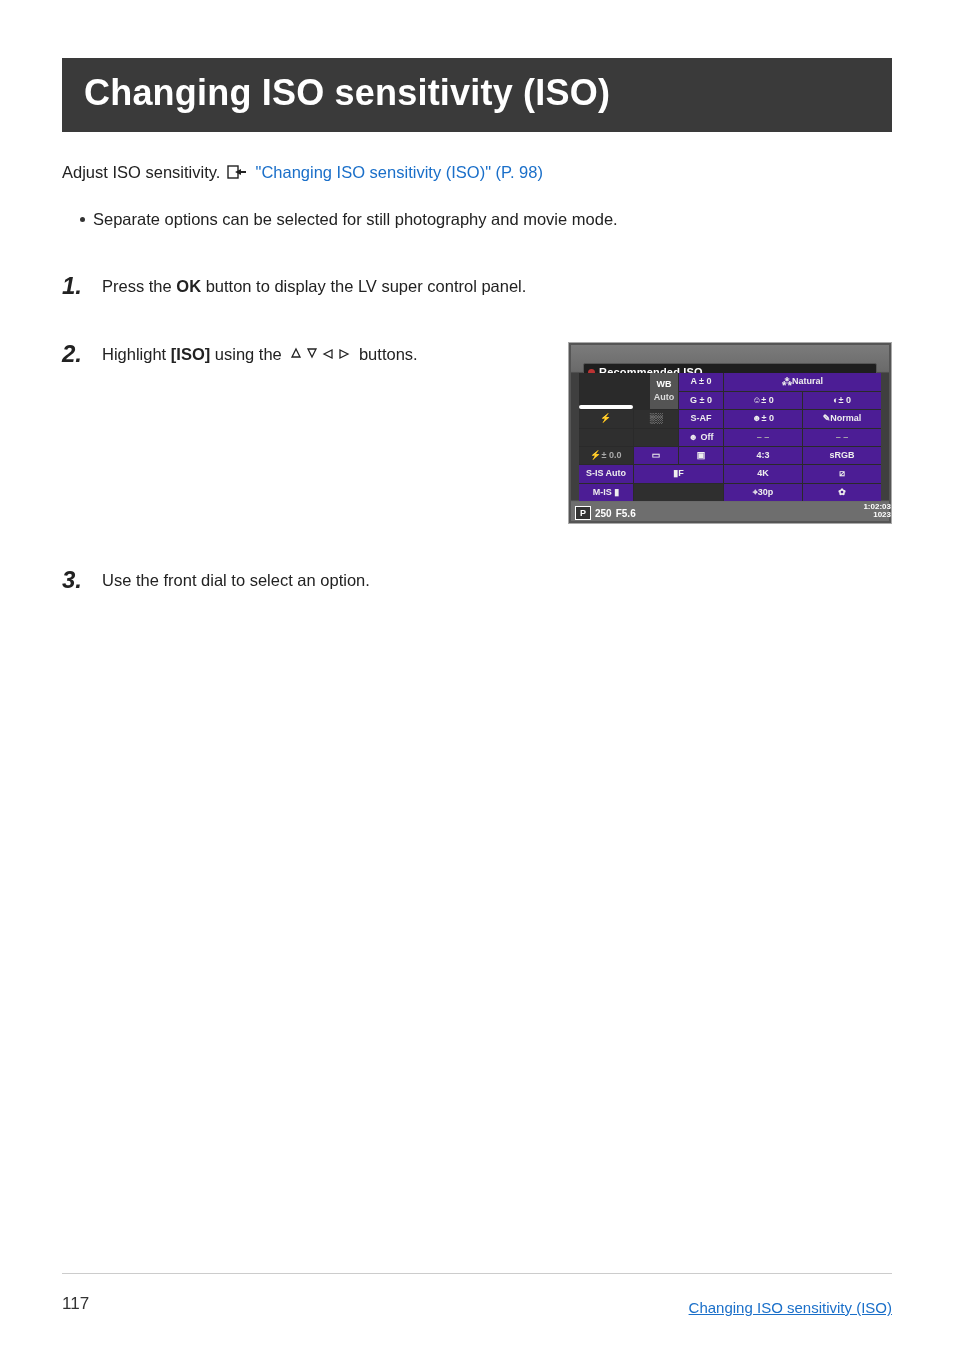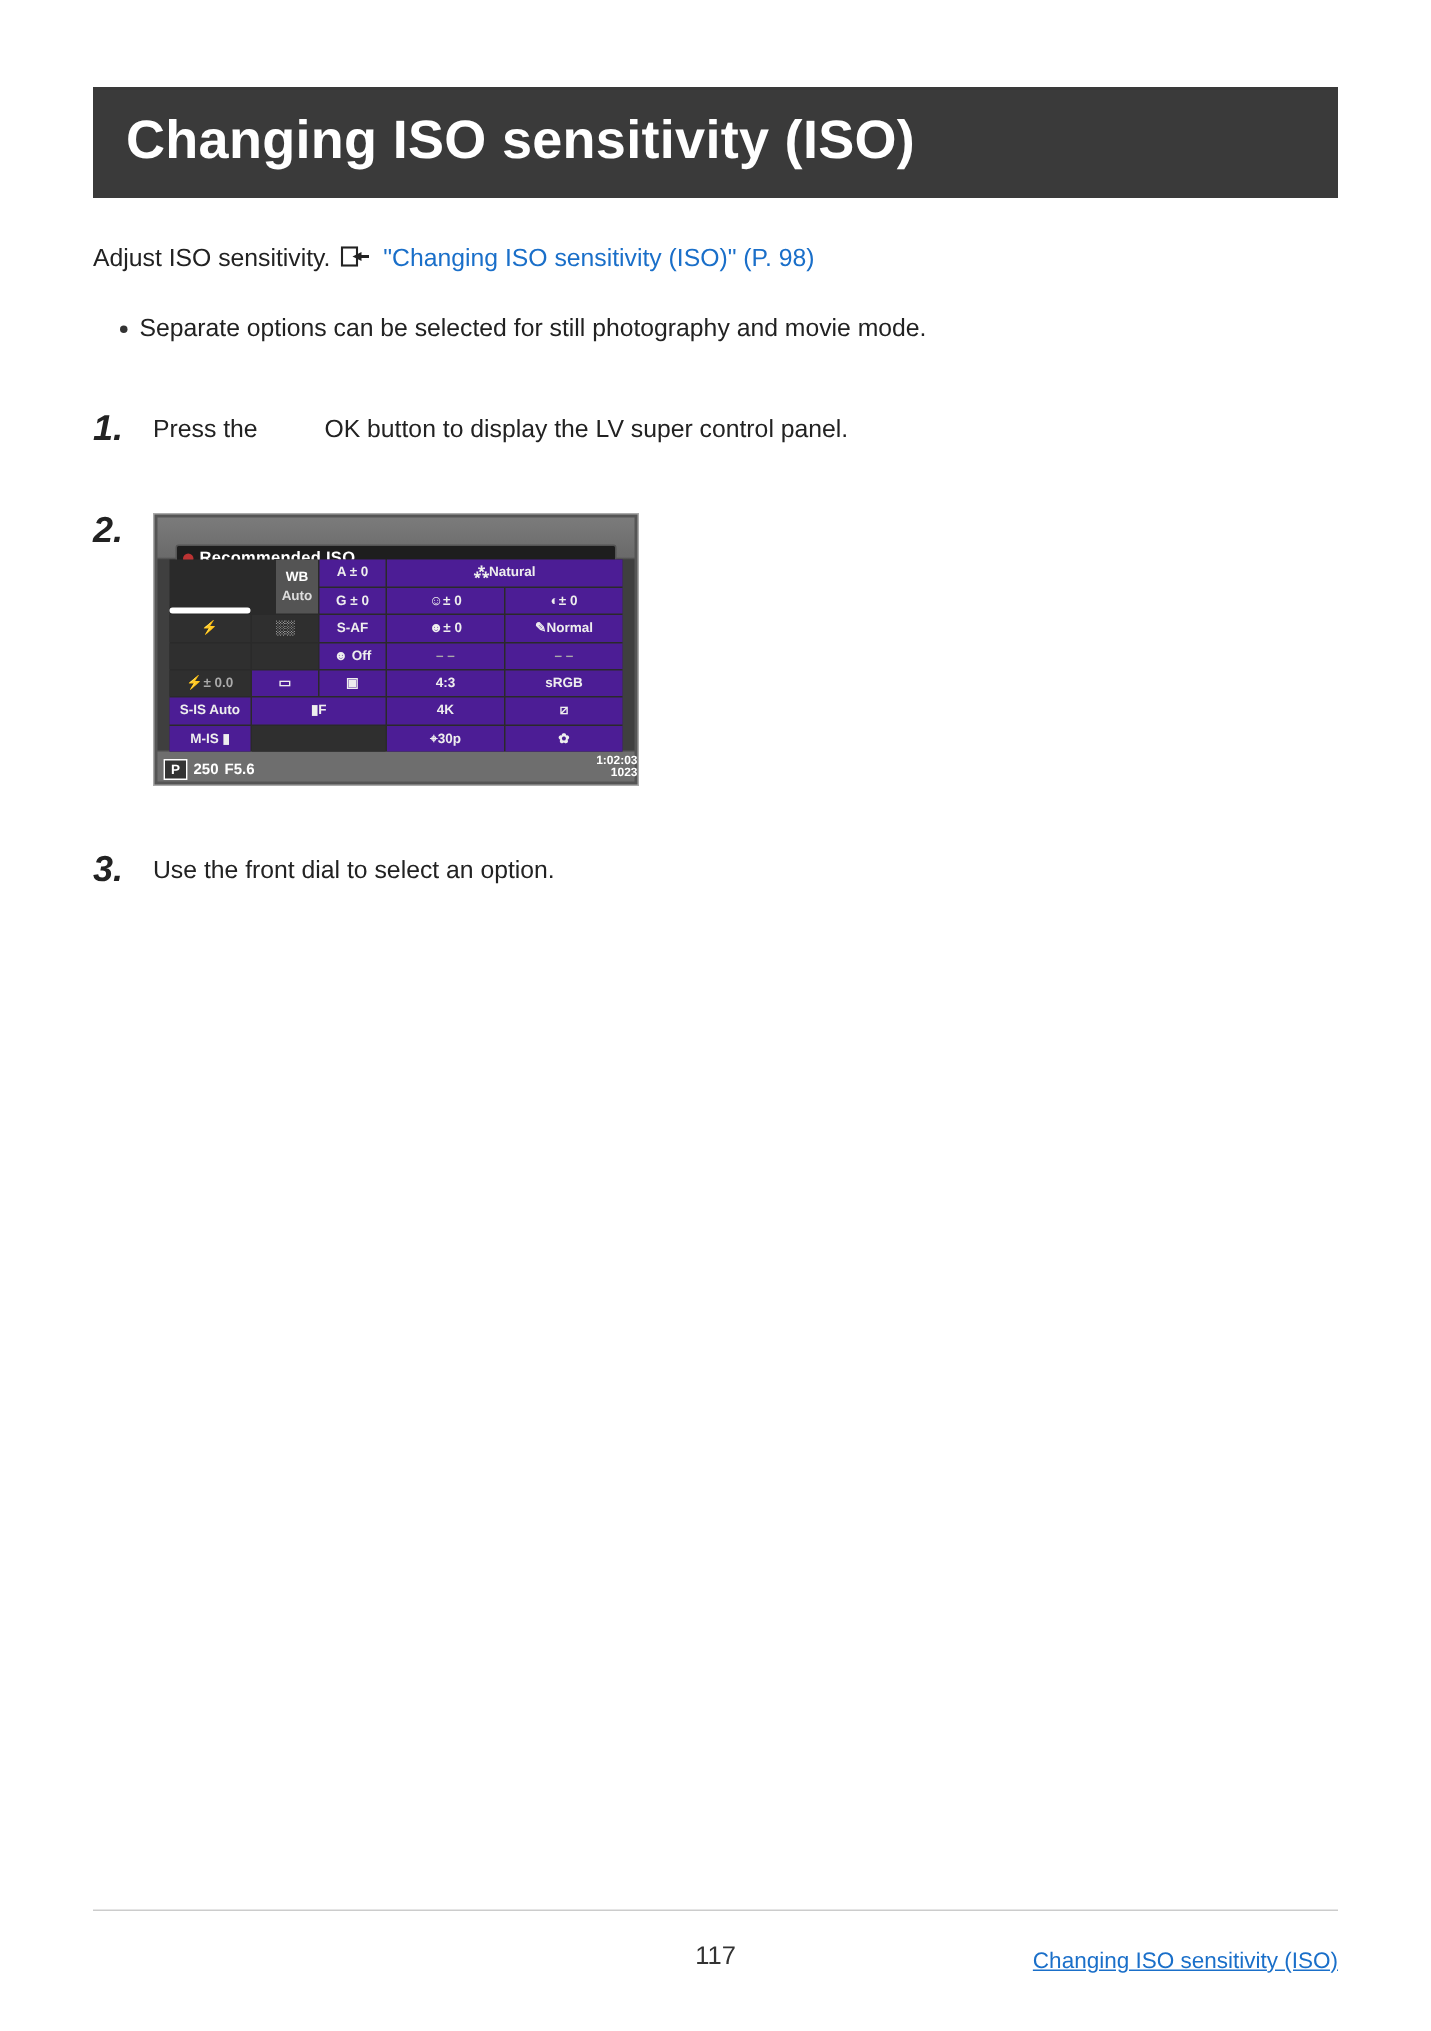--- a/index.html
+++ b/index.html
@@ -11,21 +11,21 @@
   .hand-icon { display: inline-block; vertical-align: -2px; margin: 0 3px 0 1px; }
   .link { color: #1a6fc9; text-decoration: none; }
   .bullet-row { display: flex; gap: 8px; padding-left: 18px; font-size: 16.5px; line-height: 1.5; margin-top: 20px; }
   .bullet-row .dot { width: 5px; height: 5px; background: #333; border-radius: 50%; margin-top: 10px; flex: 0 0 auto; }
   .steps { margin-top: 42px; }
   .step { display: flex; gap: 14px; margin-bottom: 44px; align-items: flex-start; }
   .step-num { font-size: 24px; font-weight: 700; font-style: italic; line-height: 1; flex: 0 0 auto; min-width: 26px; }
   .step-num::after { content: "."; }
   .step-body { flex: 1 1 auto; font-size: 16.5px; line-height: 1.5; display: flex; gap: 20px; }
   .step-text { flex: 1 1 auto; }
-  .step-text strong { font-weight: 400; margin-left: 40px; }
+  .step-text strong { font-weight: 700; }
   .arrows { display: inline-block; vertical-align: -3px; margin: 0 2px; }
   .arrows svg { display: inline-block; }
   .panel-img { flex: 0 0 auto; width: 324px; height: 182px; border: 1px solid #aaa; background: #555; position: relative; overflow: hidden; }
   .panel-inner { position: absolute; inset: 2px; background: linear-gradient(180deg, #7b7b7b 0%, #6a6a6a 15%, #3f3f3f 16%, #3f3f3f 88%, #6e6e6e 89%, #6e6e6e 100%); }
   .panel-header { position: absolute; top: 20px; left: 14px; right: 14px; height: 18px; background: #1e1e1e; border: 1px solid #555; border-radius: 2px; display: flex; align-items: center; }
   .panel-header-dot { width: 7px; height: 7px; background: #b33; border-radius: 50%; margin-left: 4px; margin-right: 4px; }
   .panel-header-text { color: #fff; font-size: 11px; font-weight: 700; letter-spacing: 0.2px; }
   .panel-grid { position: absolute; top: 30px; left: 10px; right: 10px; bottom: 22px; display: grid; grid-template-columns: 54px 44px 44px 1fr 1fr; grid-auto-rows: 1fr; gap: 1px; background: #2a2a2a; font-size: 9px; }
   .cell { background: #4c1d95; color: #eee; display: flex; align-items: center; justify-content: center; padding: 0 2px; text-align: center; white-space: nowrap; overflow: hidden; font-weight: 600; }
   .cell.dim { color: #aaa; }
@@ -33,21 +33,21 @@
   .iso-cell { grid-row: 1 / span 2; background: #6a6a6a; border: 2px solid #fff; border-radius: 3px; flex-direction: row; gap: 0; margin-top: 32px; }
   .iso-cell .l1 { color: #fff; font-size: 9px; font-weight: 700; }
   .iso-cell .l2 { color: #ddd; font-size: 9px; font-weight: 700; }
   .wb-cell { grid-row: 1 / span 2; background: #545454; flex-direction: column; margin-left: 16px; }
   .wb-cell .l1 { color: #fff; font-size: 9px; font-weight: 700; }
   .wb-cell .l2 { color: #ddd; font-size: 9px; }
   .nat-cell { grid-column: 4 / span 2; }
   .panel-footer { position: absolute; left: 0; right: 0; bottom: 0; height: 20px; display: flex; align-items: center; padding: 0 6px; gap: 4px; color: #fff; font-size: 10px; font-weight: 700; }
   .p-badge { width: 16px; height: 14px; background: #333; border: 1px solid #fff; display: flex; align-items: center; justify-content: center; font-size: 9px; }
   .footer-r { position: absolute; right: 0; bottom: 3px; text-align: right; color: #fff; font-size: 8px; line-height: 1.1; font-weight: 600; }
-  .page-footer { position: absolute; left: 62px; right: 62px; bottom: 40px; border-top: 1px solid #ccc; padding-top: 20px; display: flex; justify-content: center; align-items: center; }
+  .page-footer { position: absolute; left: 62px; right: 62px; bottom: 40px; border-top: 1px solid #ccc; padding-top: 20px; display: flex; align-items: center; }
   .page-num { font-size: 17px; color: #333; }
   .footer-link { position: absolute; right: 0; bottom: -2px; font-size: 15px; color: #1a6fc9; }
 </style>
 </head>
 <body>
 
 <div class="page">
 
   <div class="title-bar">
     <h1>Changing ISO sensitivity (ISO)</h1>
@@ -76,20 +76,28 @@
       <div class="step-body">
         <div class="step-text">
           <span>Press the </span><strong>OK</strong><span> button to display the LV super control panel.</span>
         </div>
       </div>
     </div>
 
     <div class="step">
       <div class="step-num">2</div>
       <div class="step-body">
+        <div class="step-text">
+          <span>Highlight </span><strong>[ISO]</strong><span> using the </span><span class="arrows"><svg width="64" height="18" viewBox="0 0 64 18">
+                <path d="M8 4 L12 12 L4 12 Z" fill="none" stroke="#222" stroke-width="1.3"></path>
+                <path d="M24 12 L28 4 L20 4 Z" fill="none" stroke="#222" stroke-width="1.3"></path>
+                <path d="M36 9 L44 5 L44 13 Z" fill="none" stroke="#222" stroke-width="1.3"></path>
+                <path d="M60 9 L52 5 L52 13 Z" fill="none" stroke="#222" stroke-width="1.3"></path>
+              </svg></span><span> buttons.</span>
+        </div>
 
         <div class="panel-img">
           <div class="panel-inner"></div>
           <div class="panel-header">
             <span class="panel-header-dot"></span>
             <span class="panel-header-text">Recommended ISO</span>
           </div>
           <div class="panel-grid">
             <div class="cell iso-cell">
               <div class="l1">ISO</div>

